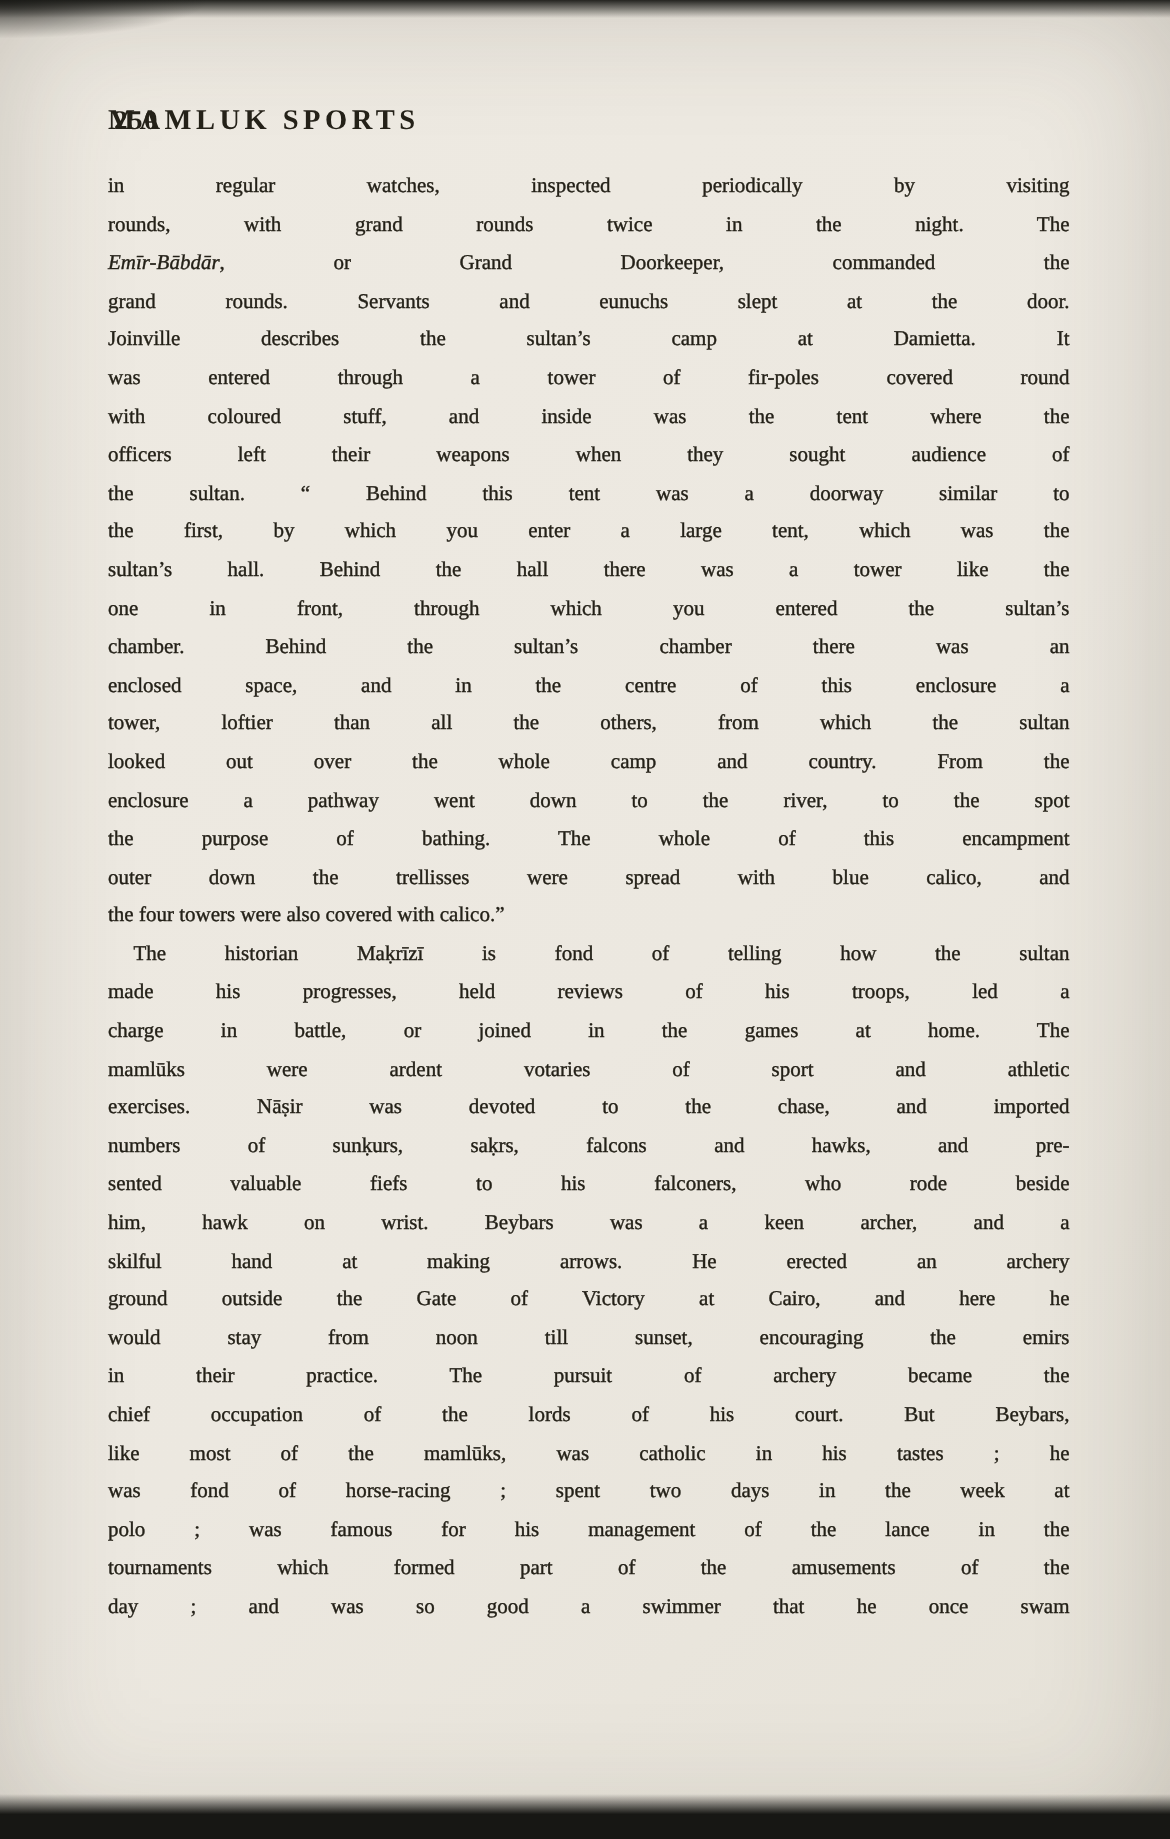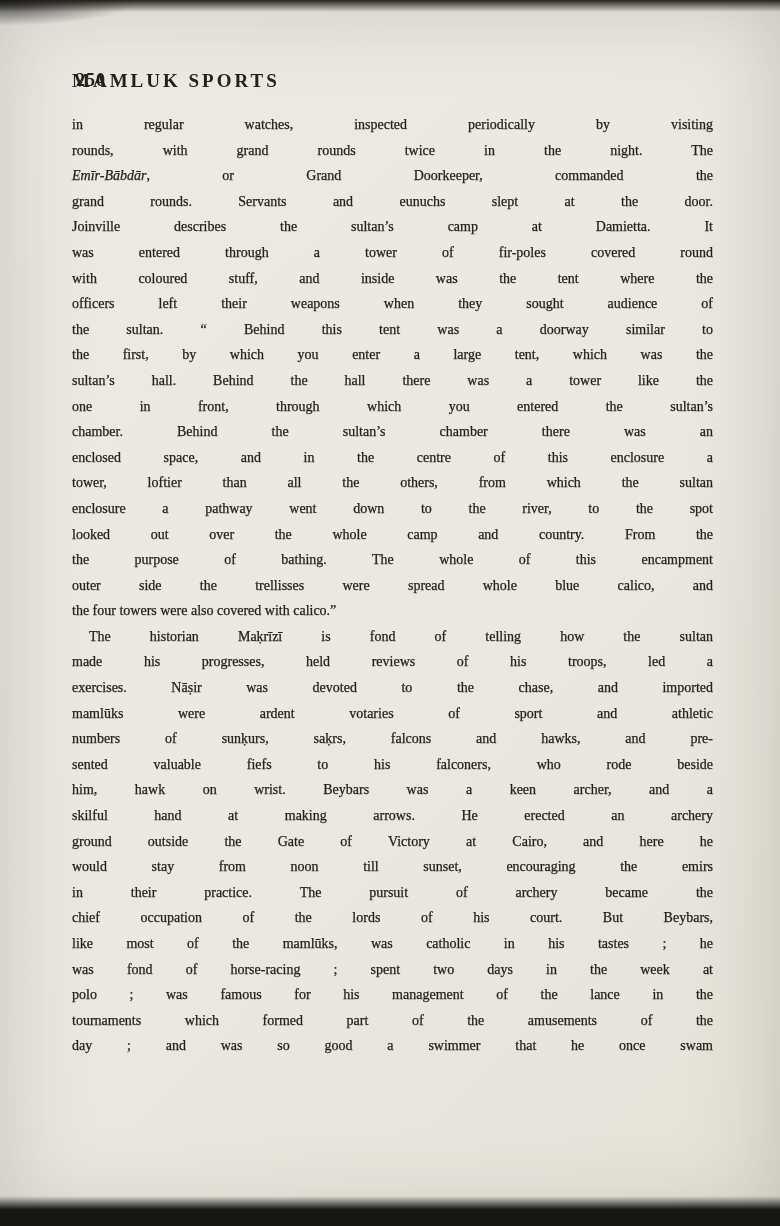--- a/index.html
+++ b/index.html
@@ -73,30 +73,31 @@
     <div class="line">was entered through a tower of fir-poles covered round</div>
     <div class="line">with coloured stuff, and inside was the tent where the</div>
     <div class="line">officers left their weapons when they sought audience of</div>
     <div class="line">the sultan. “ Behind this tent was a doorway similar to</div>
     <div class="line">the first, by which you enter a large tent, which was the</div>
     <div class="line">sultan’s hall. Behind the hall there was a tower like the</div>
     <div class="line">one in front, through which you entered the sultan’s</div>
     <div class="line">chamber. Behind the sultan’s chamber there was an</div>
     <div class="line">enclosed space, and in the centre of this enclosure a</div>
     <div class="line">tower, loftier than all the others, from which the sultan</div>
+    <div class="line">looked out over the whole camp and country. From the</div>
     <div class="line">enclosure a pathway went down to the river, to the spot</div>
-    <div class="line">looked out over the whole camp and country. From the</div>
     <div class="line">the purpose of bathing. The whole of this encampment</div>
-    <div class="line">outer side the trellisses were spread whole blue calico, and</div>
+    <div class="line">outer down the trellisses were spread with blue calico, and</div>
     <div class="line para-end">the four towers were also covered with calico.”</div>
 
     <div class="line indent">The historian Maḳrīzī is fond of telling how the sultan</div>
     <div class="line">made his progresses, held reviews of his troops, led a</div>
+    <div class="line">charge in battle, or joined in the games at home. The</div>
+    <div class="line">mamlūks were ardent votaries of sport and athletic</div>
     <div class="line">exercises. Nāṣir was devoted to the chase, and imported</div>
-    <div class="line">mamlūks were ardent votaries of sport and athletic</div>
     <div class="line">numbers of sunḳurs, saḳrs, falcons and hawks, and pre-</div>
     <div class="line">sented valuable fiefs to his falconers, who rode beside</div>
     <div class="line">him, hawk on wrist. Beybars was a keen archer, and a</div>
     <div class="line">skilful hand at making arrows. He erected an archery</div>
     <div class="line">ground outside the Gate of Victory at Cairo, and here he</div>
     <div class="line">would stay from noon till sunset, encouraging the emirs</div>
     <div class="line">in their practice. The pursuit of archery became the</div>
     <div class="line">chief occupation of the lords of his court. But Beybars,</div>
     <div class="line">like most of the mamlūks, was catholic in his tastes ; he</div>
     <div class="line">was fond of horse-racing ; spent two days in the week at</div>

